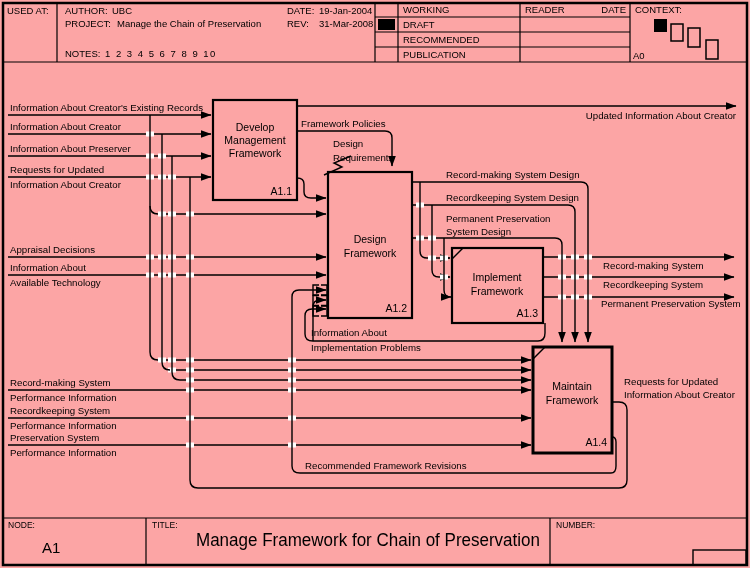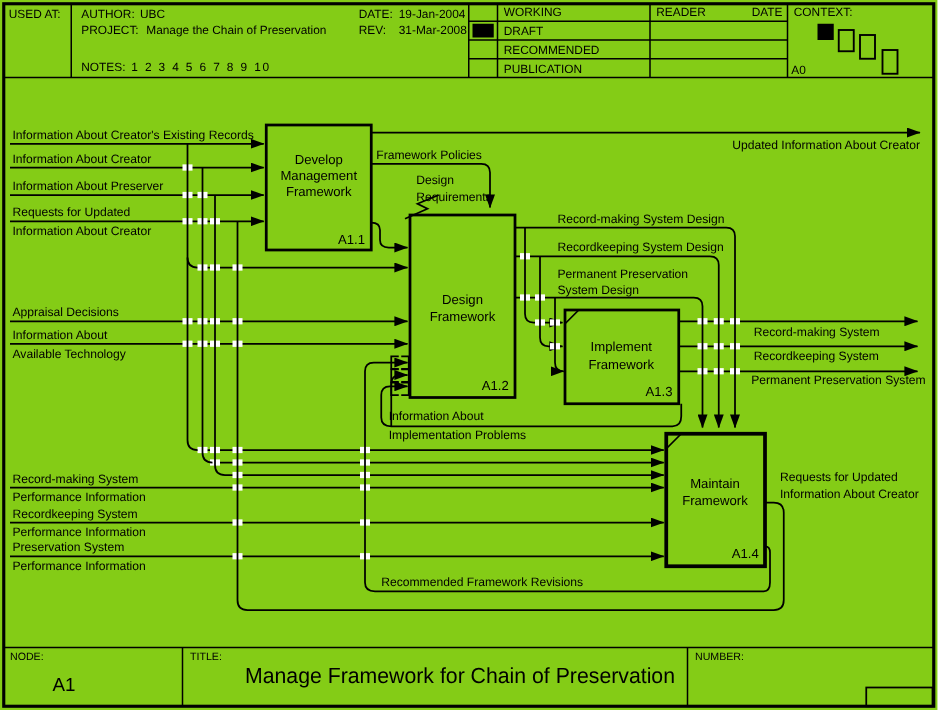--- a/index.html
+++ b/index.html
@@ -1,16 +1,16 @@
 <!DOCTYPE html>
 <html><head>
 <meta charset="utf-8">
 <style>
   html,body{margin:0;padding:0;background:#fff;}
-  #stage{width:750px;height:568px;position:relative;background:#84cc16;}
+  #stage{width:750px;height:568px;position:relative;background:#fca5a5;}
   svg{display:block;}
   text{font-family:"Liberation Sans", sans-serif; fill:#000;}
   .f10{font-size:9.7px;}
   .f9{font-size:9.5px;}
   .f8{font-size:8.5px;}
   .fbox{font-size:10.5px;}
   .mid{text-anchor:middle;}
   .end{text-anchor:end;}
   .ln{stroke:#000;stroke-width:1.4;fill:none;}
   .bx{stroke:#000;fill:none;}

